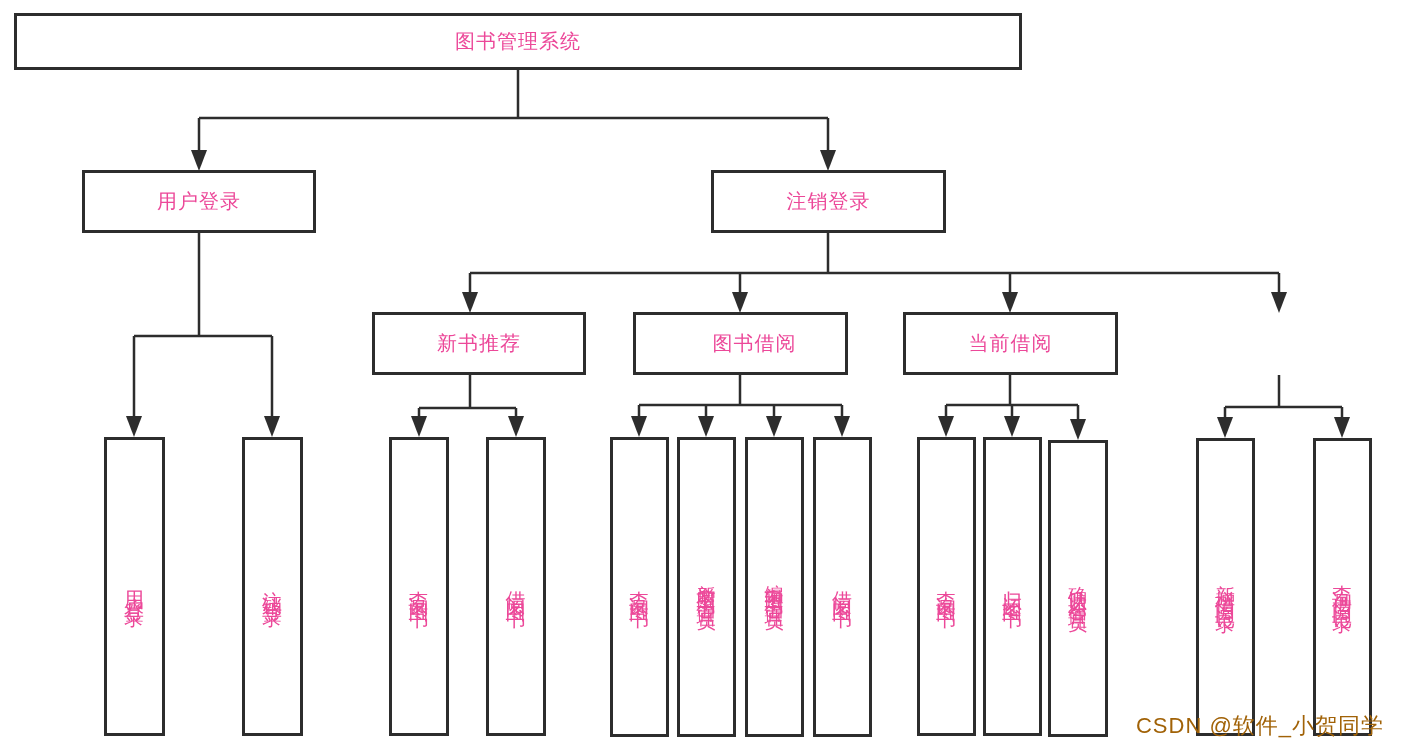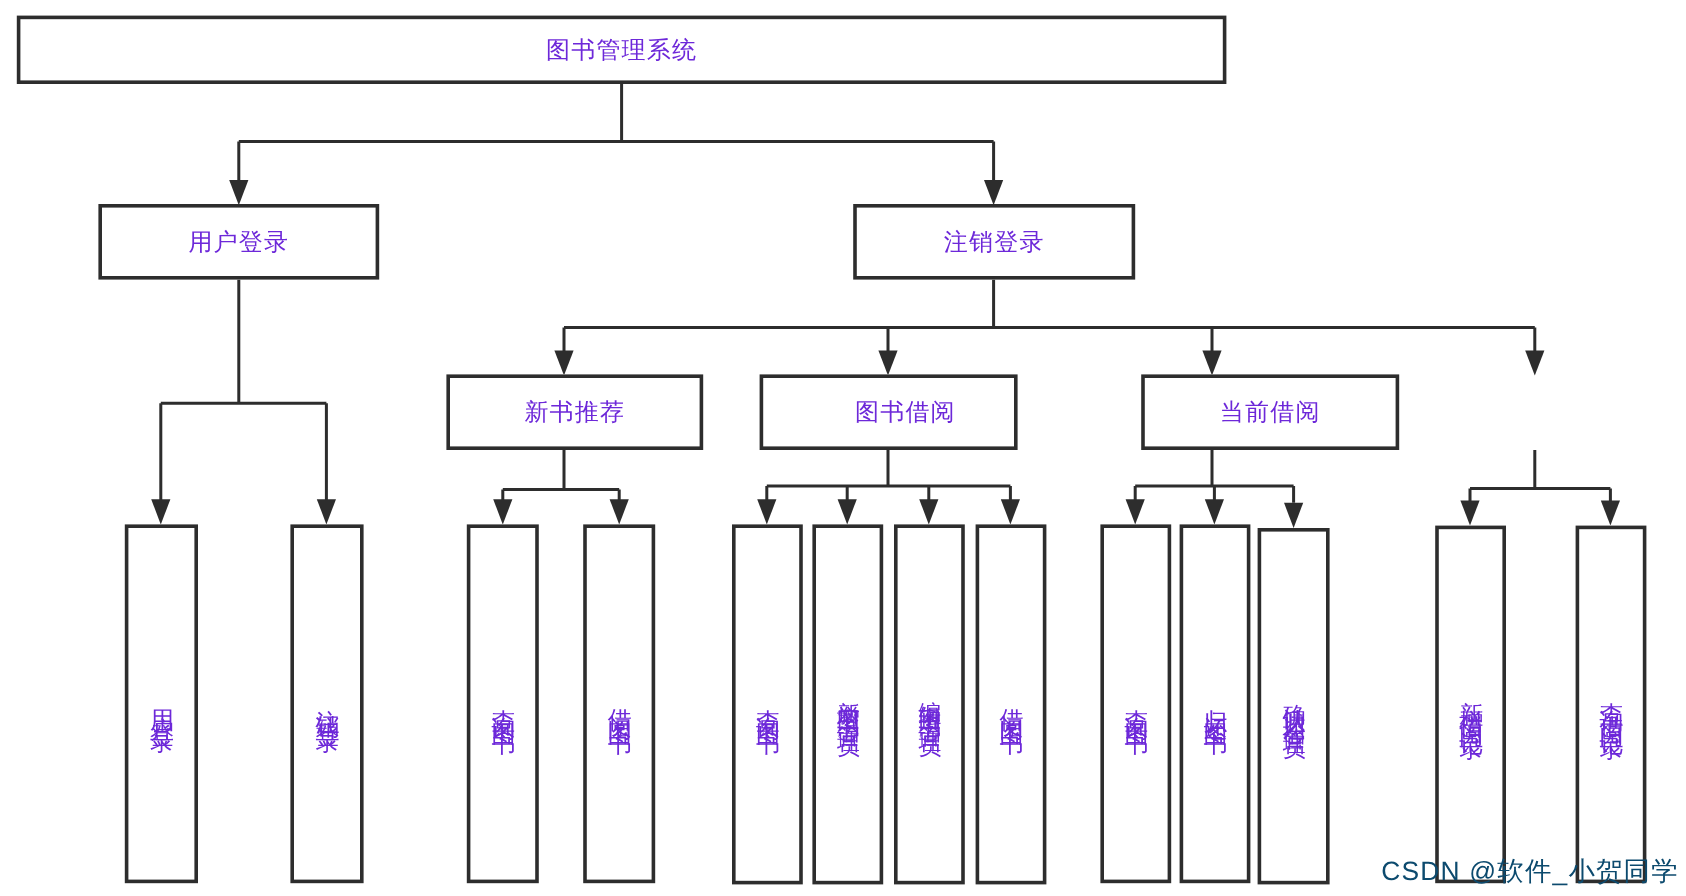--- a/index.html
+++ b/index.html
@@ -12,60 +12,60 @@
   }
   .wires{position:absolute;left:0;top:0;width:1405px;height:747px;}
   .wires path{stroke:#2d2d2d;stroke-width:2.5;fill:none;}
   .wires polygon{fill:#2d2d2d;stroke:none;}
   .node{
     position:absolute;
     box-sizing:border-box;
     border:3px solid #2d2d2d;
     background:#ffffff;
     display:flex;align-items:center;justify-content:center;
-    color:#6d28d9;
+    color:#ec4899;
     font-size:20px;
     letter-spacing:1px;
     text-align:center;
     z-index:2;
   }
   .leaf{
     writing-mode:vertical-rl;
     text-orientation:mixed;
     letter-spacing:6px;
     font-size:20px;
     line-height:1;
   }
   .leaf.long{letter-spacing:4px;font-size:19px;}
   
   .n-root        {left:14px;  top:13px;  width:1008px;height:57px;}
   .n-user-login  {left:82px;  top:170px; width:234px; height:63px;}
   .n-book-mgmt   {left:711px; top:170px; width:235px; height:63px;}
   .n-rec         {left:372px; top:312px; width:214px; height:63px;}
   .n-borrow      {left:633px; top:312px; width:215px; height:63px;padding-left:28px;}
-  .n-current     {left:903px; top:312px; width:215px; height:63px;margin-left:48px;}
+  .n-current     {left:903px; top:312px; width:215px; height:63px;}
   .n-record      {left:1172px;top:312px; width:214px; height:63px;}
   .l-user-login  {left:104px; top:437px; width:61px; height:299px;}
   .l-logout      {left:242px; top:437px; width:61px; height:299px;}
   .l-rec-query   {left:389px; top:437px; width:60px; height:299px;}
   .l-rec-borrow  {left:486px; top:437px; width:60px; height:299px;}
   .l-bor-query   {left:610px; top:437px; width:59px; height:300px;}
   .l-bor-add     {left:677px; top:437px; width:59px; height:300px;}
   .l-bor-edit    {left:745px; top:437px; width:59px; height:300px;}
   .l-bor-borrow  {left:813px; top:437px; width:59px; height:300px;}
   .l-cur-query   {left:917px; top:437px; width:59px; height:299px;}
   .l-cur-return  {left:983px; top:437px; width:59px; height:299px;}
   .l-cur-confirm {left:1048px;top:440px; width:60px; height:297px;}
   .l-rec2-add    {left:1196px;top:438px; width:59px; height:298px;}
   .l-rec2-query  {left:1313px;top:438px; width:59px; height:298px;}
   .watermark{
     position:absolute;
-    right:6px;bottom:6px;
+    right:21px;bottom:6px;
     font-size:22px;
-    color:#0c4a6e;
+    color:#a16207;
     letter-spacing:1px;
     z-index:5;
     white-space:nowrap;
   }
 </style>
 </head>
 <body>
 
 <div class="stage">
 

